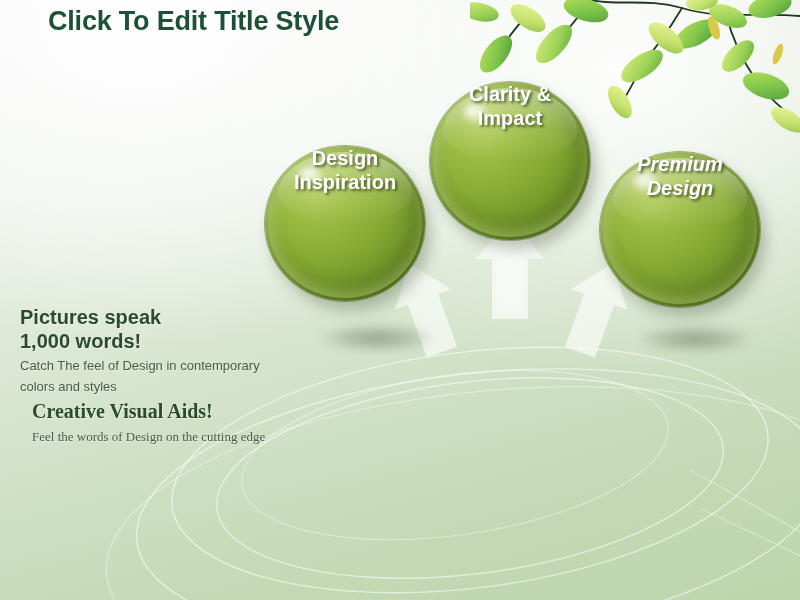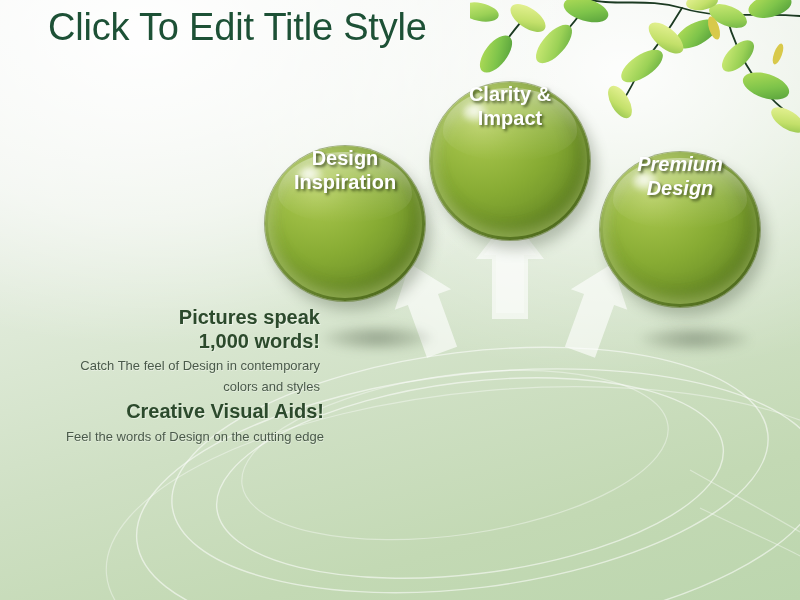--- a/index.html
+++ b/index.html
@@ -18,21 +18,21 @@
 
   
   .swirls{position:absolute;left:0;top:0;width:800px;height:600px;pointer-events:none;}
 
   
   .branch{position:absolute;right:0;top:-6px;width:330px;height:150px;pointer-events:none;}
 
   
   .title{
     position:absolute;left:48px;top:6px;
-    font-size:38px;font-weight:normal;color:#1d5136;
+    font-size:27px;font-weight:bold;color:#1d5136;
     letter-spacing:-0.2px;
     text-shadow:1px 1px 0 rgba(255,255,255,.6);
     white-space:nowrap;
   }
 
   
   .arrows{position:absolute;left:330px;top:215px;width:360px;height:150px;pointer-events:none;}
 
   
   .orb{
@@ -98,23 +98,23 @@
     position:absolute;left:0;top:28px;width:100%;text-align:center;color:#e8e8e8;
   }
   #graySphere .gt1{font-size:28px;font-weight:bold;line-height:1.16;text-shadow:2px 2px 3px rgba(70,70,70,0.6);}
   #graySphere .gt2{font-size:15px;font-weight:bold;line-height:1.2;margin-top:4px;color:#f2f2f2;text-shadow:1px 1px 2px rgba(70,70,70,0.6);}
   .graySpecA{position:absolute;left:36%;top:62%;width:9%;height:7%;border-radius:50%;
     background:radial-gradient(ellipse,rgba(255,255,255,0.55),rgba(255,255,255,0));filter:blur(3px);}
   .graySpecB{position:absolute;left:72%;top:64%;width:7%;height:5%;border-radius:50%;
     background:radial-gradient(ellipse,rgba(255,255,255,0.45),rgba(255,255,255,0));filter:blur(3px);}
 
   
-  .txtBlock{position:absolute;text-align:right;}
+  .txtBlock{position:absolute;}
   #block1{left:20px;top:306px;width:300px;}
-  #block2{left:24px;top:400px;width:300px;}
+  #block2{left:32px;top:400px;width:300px;font-family:Liberation Serif, serif;}
   .hl{font-size:20px;font-weight:bold;color:#2c4a2c;line-height:1.18;
       text-shadow:1px 1px 0 rgba(255,255,255,0.45);}
   .sub{font-size:13px;color:#4a5a4a;line-height:1.25;margin-top:5px;
       text-shadow:0.5px 0.5px 0 rgba(255,255,255,0.4);}
 </style>
 </head>
 <body>
 
 <div id="slide">
 

